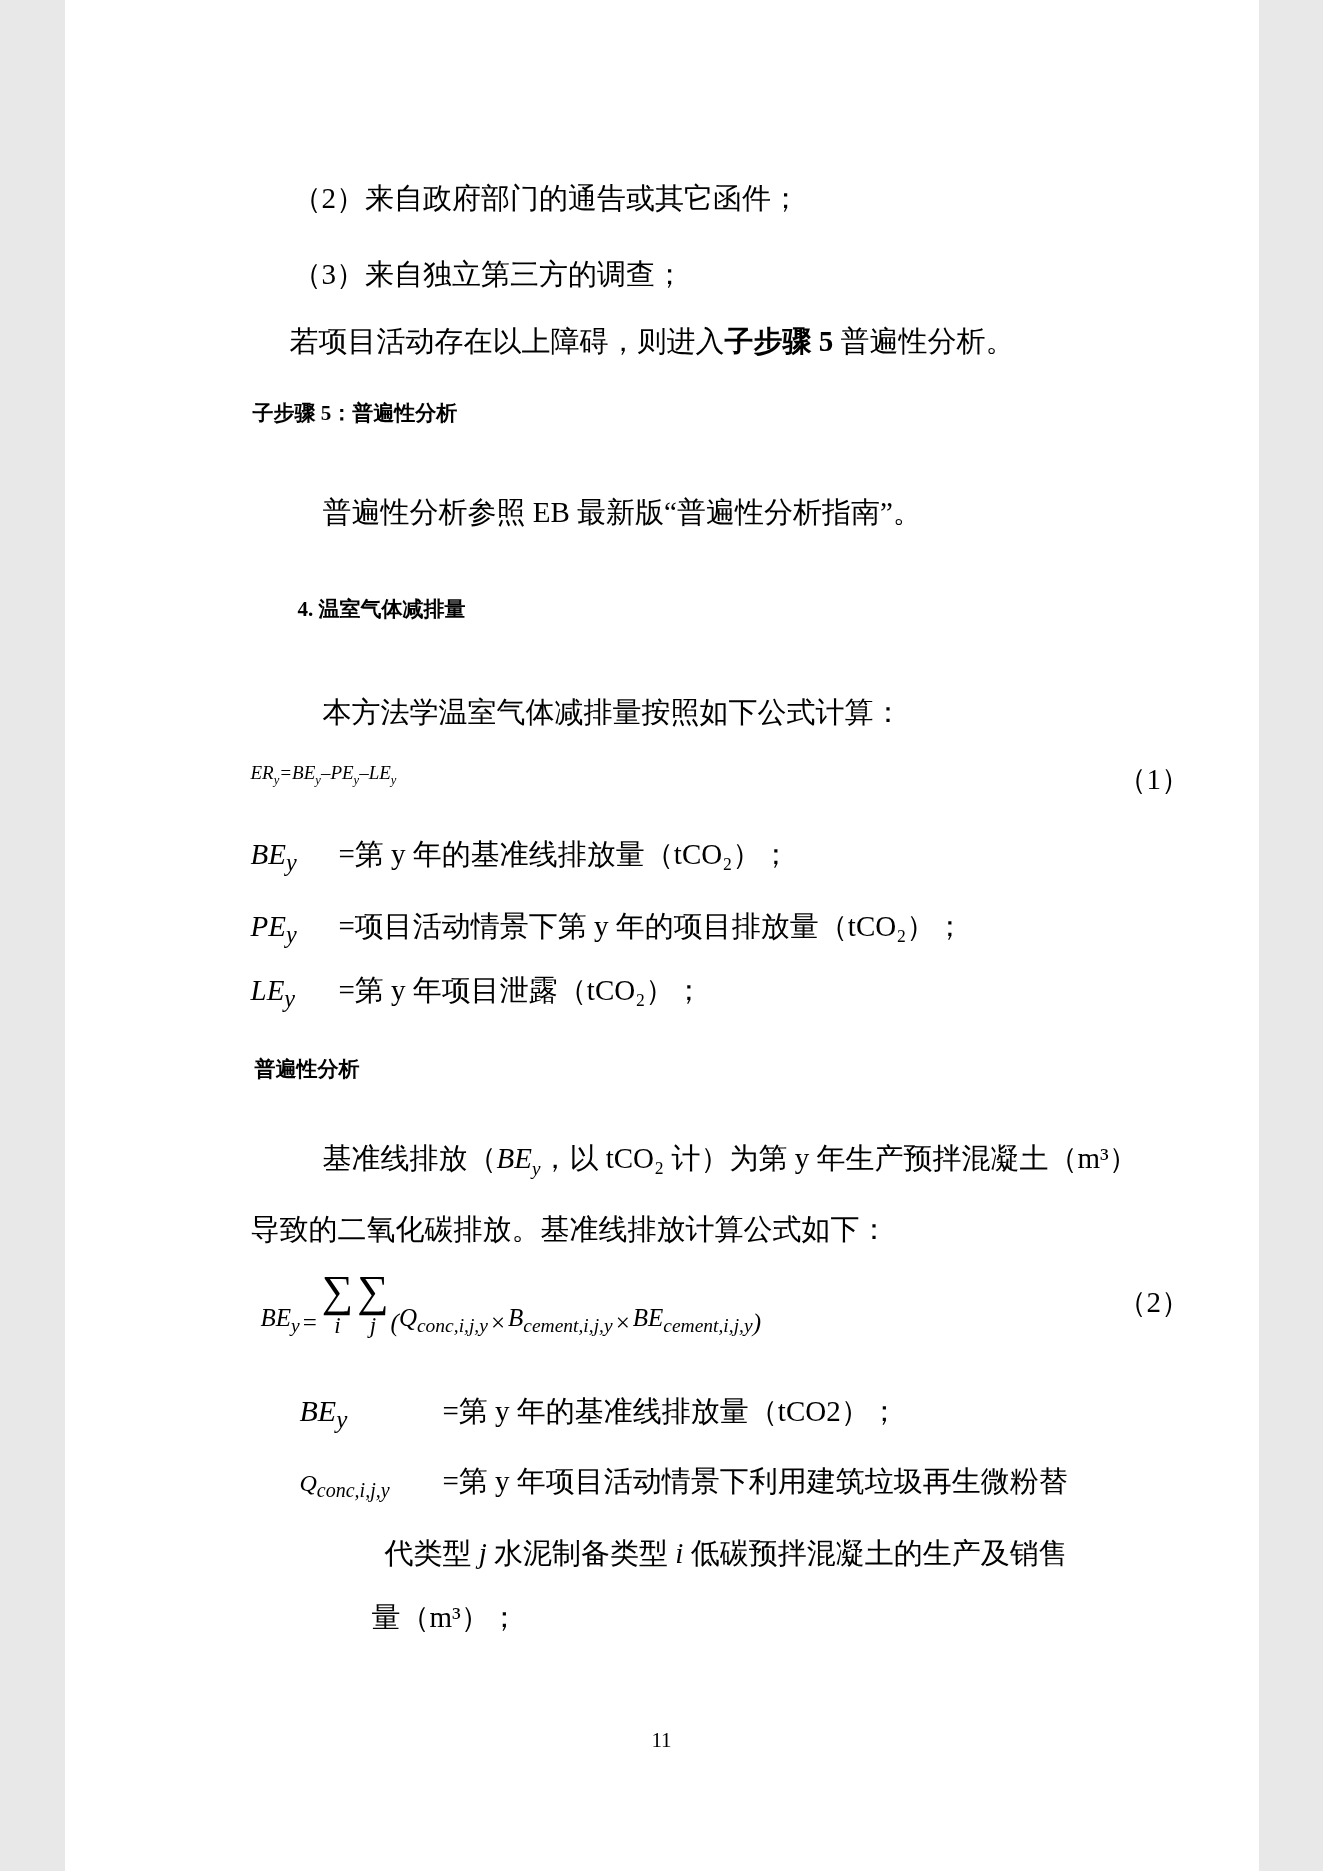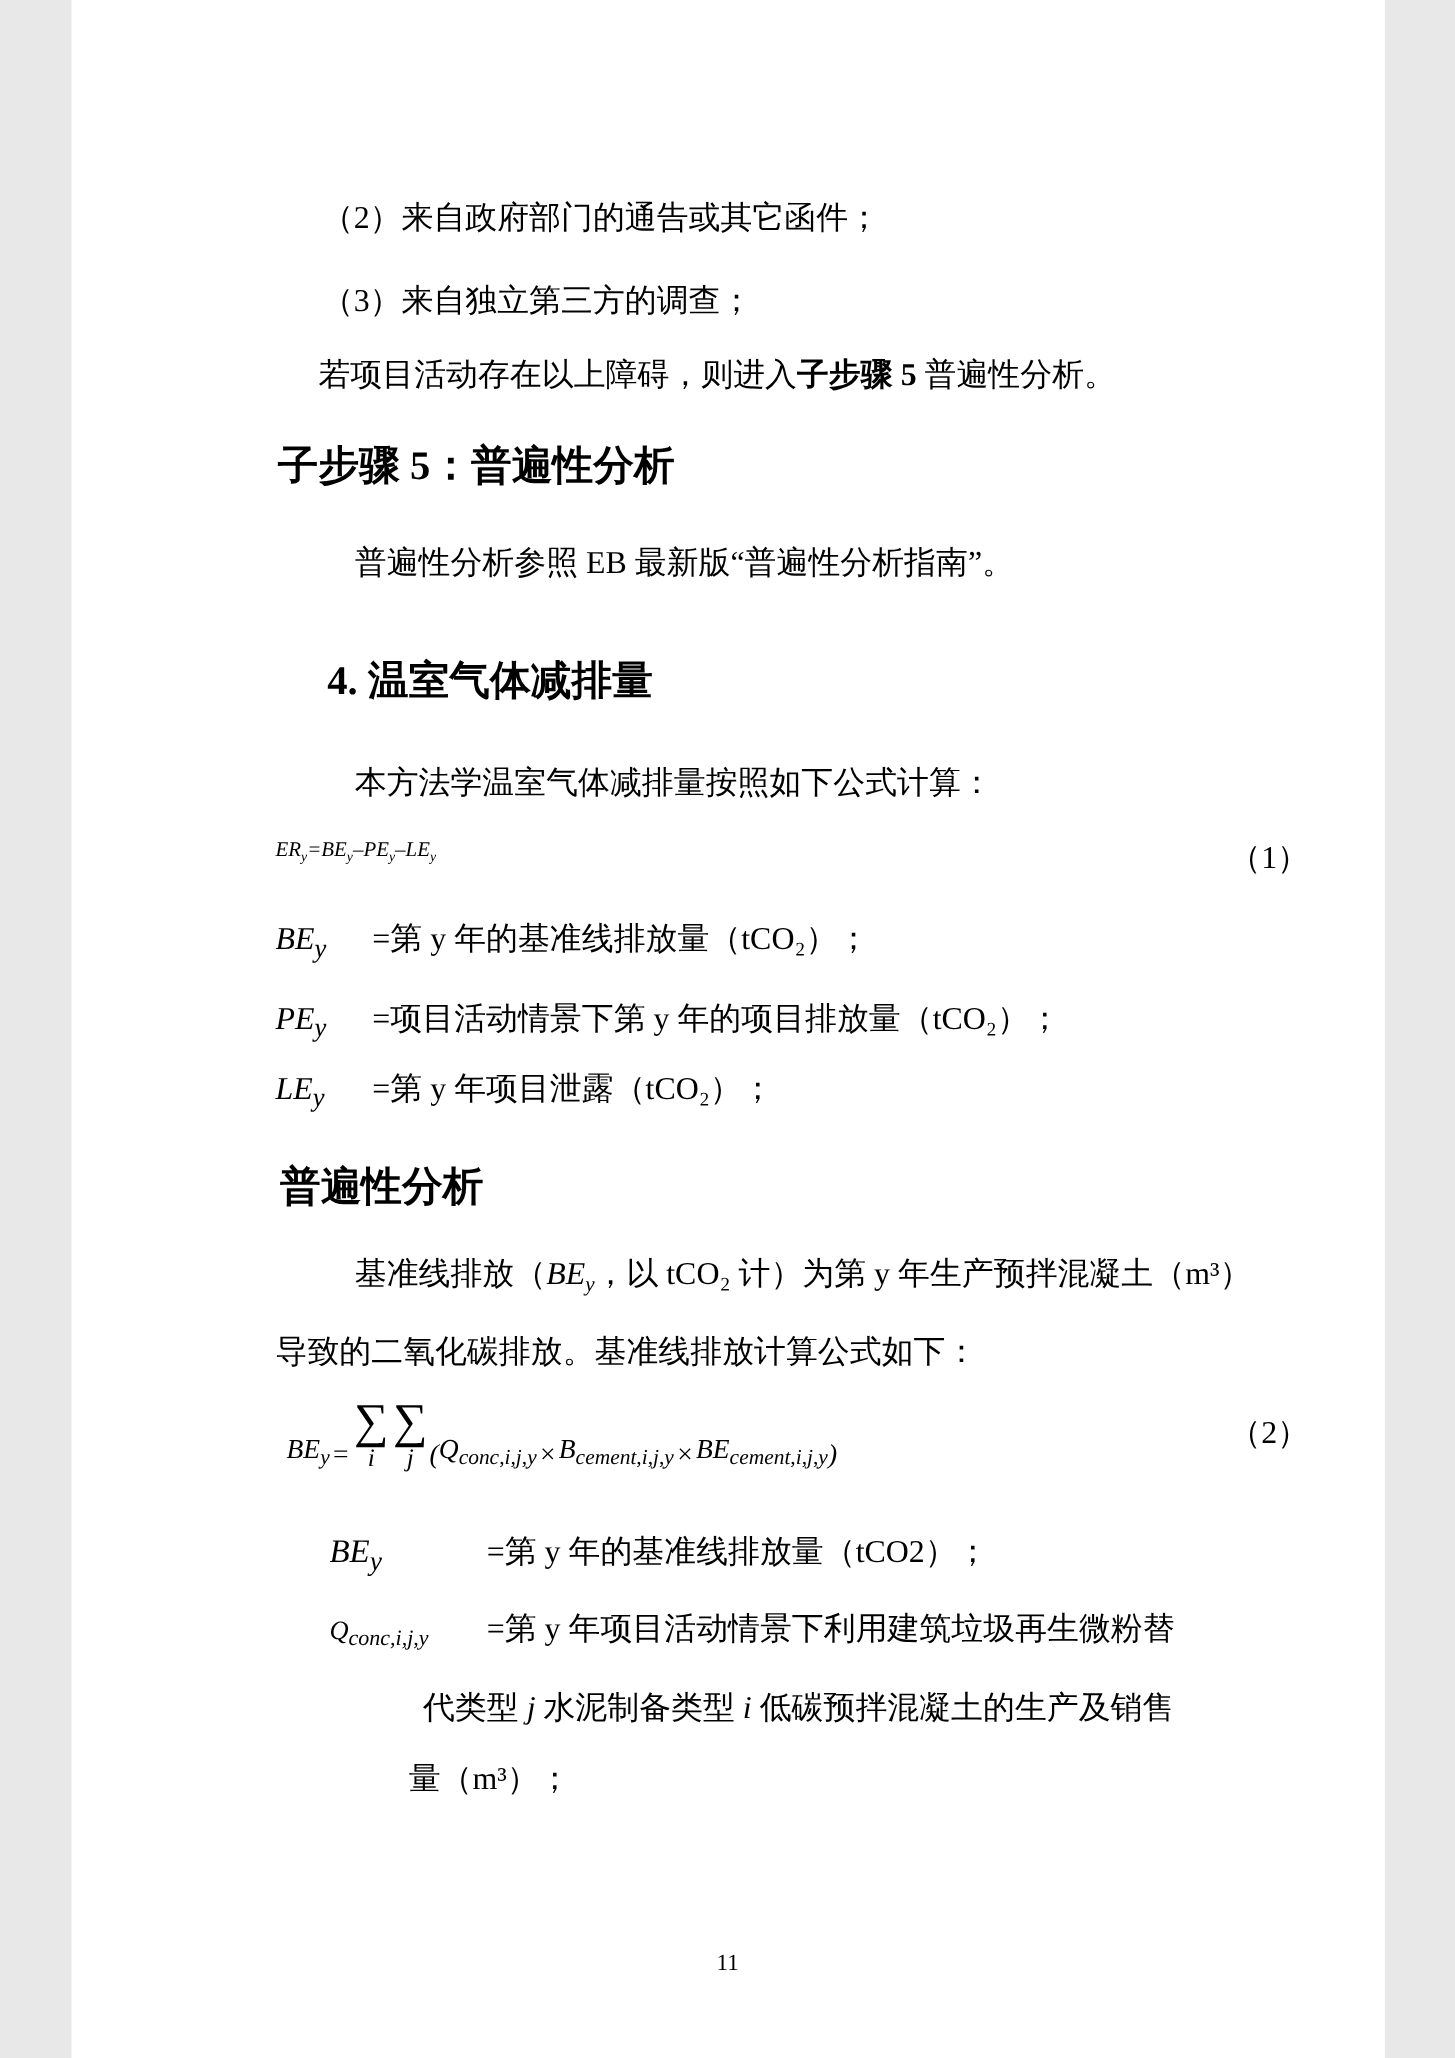--- a/index.html
+++ b/index.html
@@ -6,37 +6,37 @@
   .page{
     position:relative;
     width:1194px;height:1871px;
     margin:0 auto;
     background:#ffffff;
     color:#000000;
     font-family:"Liberation Serif","DejaVu Serif",serif;
     overflow:hidden;
   }
   .line{position:absolute;white-space:nowrap;font-size:29px;line-height:1.3;}
-  .heading{font-weight:bold;font-size:37px;}
+  .heading{font-weight:bold;font-size:21px;}
   .em{font-style:italic;}
   .f1{font-style:italic;font-size:19px;}
   .f1 sub, .var sub{font-size:0.66em;font-style:italic;}
   .var{font-style:italic;}
   .term{display:inline-block;font-style:italic;}
   .g1 .term{width:88px;}
   .g2 .term{width:143px;}
   .def-text{font-style:normal;}
   .eqnum{position:absolute;font-size:29px;}
   .f2{position:absolute;display:flex;align-items:flex-end;font-style:italic;font-size:25px;}
   .f2 sub{font-size:0.78em;font-style:italic;}
   .f2 .op{font-style:normal;padding:0 3px;}
   .sum{display:inline-flex;flex-direction:column;align-items:center;font-style:normal;margin:0 2px;}
   .sum .sg{font-size:44px;line-height:0.9;}
   .sum .ix{font-size:23px;font-style:italic;line-height:1;margin-top:2px;}
-  .pagenum{position:absolute;top:1728px;left:0;width:100%;text-align:center;font-size:21px;margin-top:44px;}
+  .pagenum{position:absolute;top:1728px;left:0;width:100%;text-align:center;font-size:21px;}
 </style>
 </head>
 <body>
 
 <div class="page">
 
   <div class="line" style="top:180px;left:228px">（2）来自政府部门的通告或其它函件；</div>
   <div class="line" style="top:256px;left:228px">（3）来自独立第三方的调查；</div>
 
   <div class="line" style="top:323px;left:225px">

